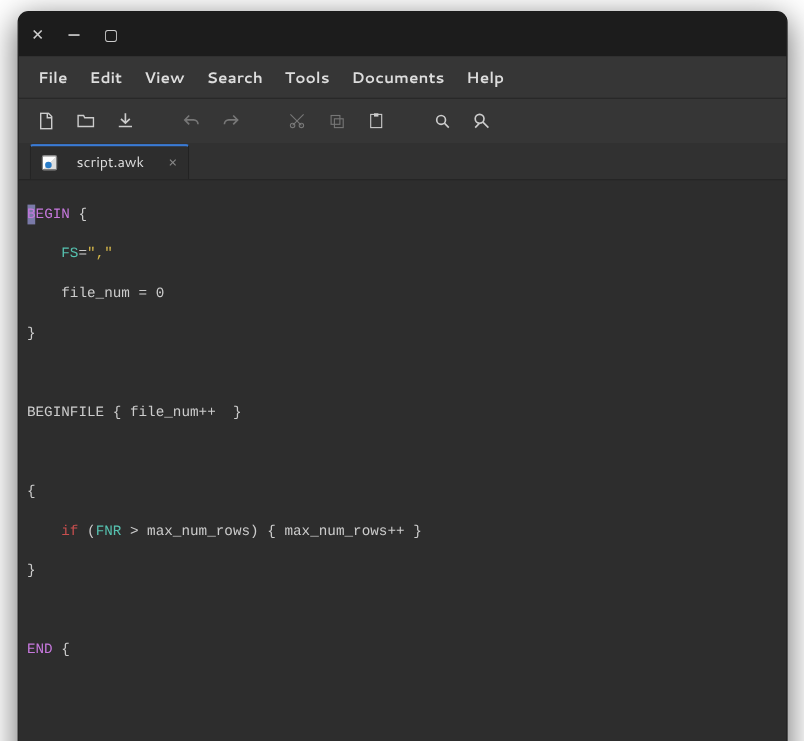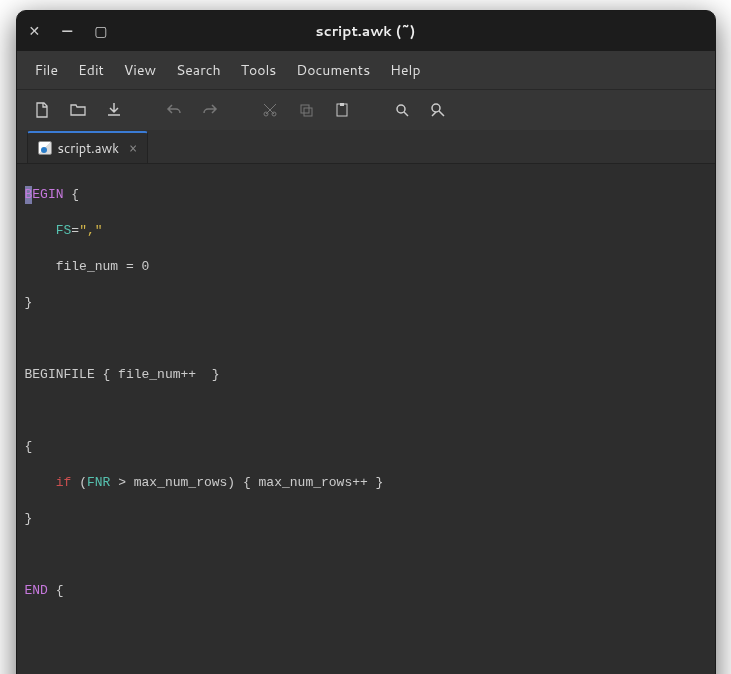--- a/index.html
+++ b/index.html
@@ -39,20 +39,21 @@
     color: #eee;
     pointer-events: none;
   }
   .menubar {
     background: #363636;
     display: flex;
     gap: 4px;
     padding: 6px 10px;
     font-size: 14px;
     color: #ddd;
+    font-weight: bold;
   }
   .menubar .item { padding: 3px 8px; border-radius: 4px; cursor: pointer; }
   .toolbar {
     background: #363636;
     border-top: 1px solid #282828;
     display: flex;
     align-items: center;
     gap: 6px;
     padding: 6px 10px;
   }
@@ -68,21 +69,21 @@
   .tabbar {
     background: #313131;
     display: flex;
     align-items: flex-end;
     padding: 0 10px;
     height: 34px;
     border-bottom: 1px solid #222;
   }
   .tab {
     display: flex; align-items: center;
-    gap: 6px;
+    gap: 18px;
     padding: 6px 10px;
     background: #2d2d2d;
     border: 1px solid #222;
     border-bottom: none;
     border-top: 2px solid #3a7bd5;
     font-size: 13px;
     color: #ddd;
     border-radius: 3px 3px 0 0;
     text-align: center;
   }
@@ -124,21 +125,20 @@
 <body>
 
 <div class="window">
 
   <div class="titlebar">
     <div class="winctl">
       <span>✕</span>
       <span style="font-weight:bold;">—</span>
       <span>▢</span>
     </div>
-    <div class="title">script.awk (~)</div>
   </div>
 
   <div class="menubar">
     <div class="item">File</div>
     <div class="item">Edit</div>
     <div class="item">View</div>
     <div class="item">Search</div>
     <div class="item">Tools</div>
     <div class="item">Documents</div>
     <div class="item">Help</div>

